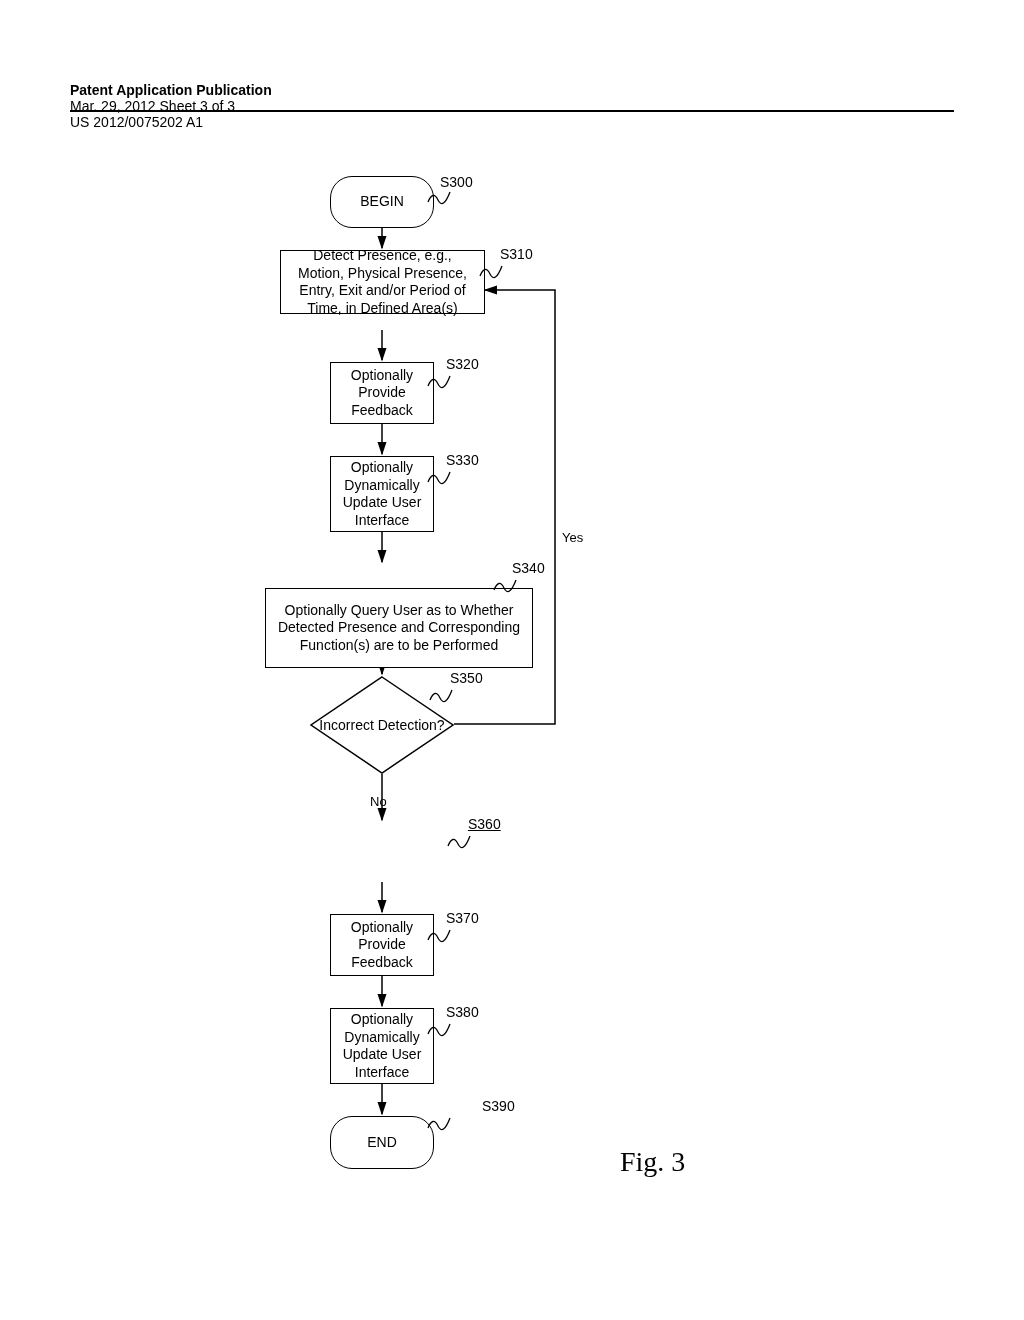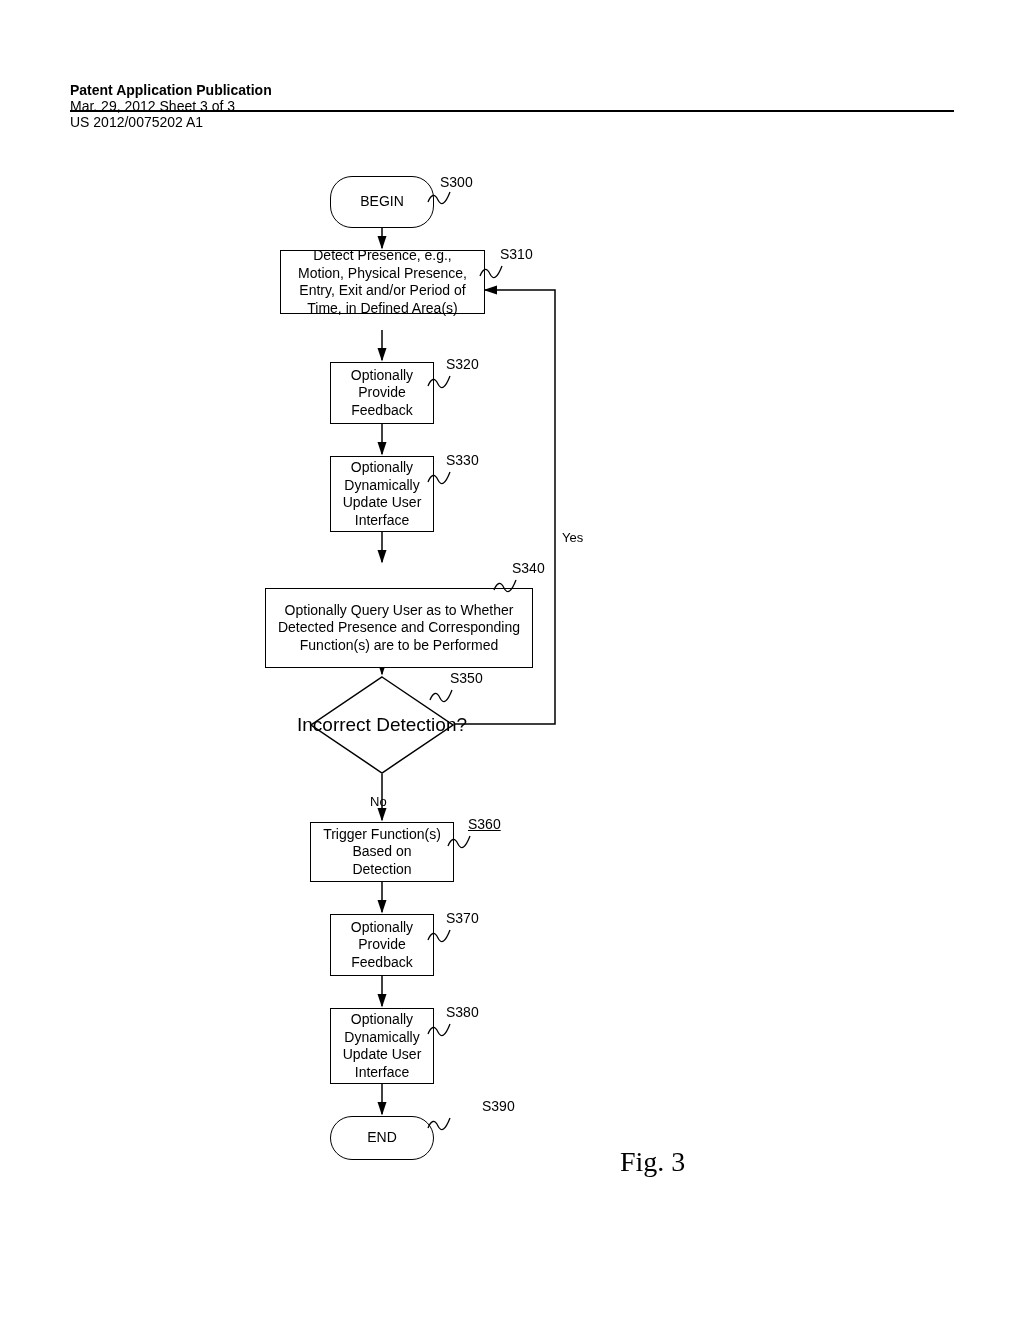--- a/index.html
+++ b/index.html
@@ -67,21 +67,21 @@
     width: 100%;
     height: 100%;
     position: absolute;
     top: 0; left: 0;
   }
   .decision .label {
     position: absolute;
     top: 50%;
     left: 50%;
     transform: translate(-50%, -50%);
-    font-size: 19px;
+    font-size: 14px;
     line-height: 1.2;
     white-space: nowrap;
   }
 
   .slabel {
     position: absolute;
     font-size: 14px;
   }
   .edgelabel {
     position: absolute;
@@ -193,23 +193,20 @@
     <div class="label" style="text-align:center;">Incorrect Detection?</div>
   </div>
   <div class="slabel" style="left:450px; top:500px;">S350</div>
   <svg class="squiggle" style="left:428px; top:516px;">
     <path d="M2,14 Q7,2 12,12 Q17,22 24,4" stroke="#000" stroke-width="1.3" fill="none"></path>
   </svg>
 
   <div class="edgelabel" style="left:370px; top:624px;">No</div>
   <div class="edgelabel" style="left:562px; top:360px;">Yes</div>
 
-  <div class="node process" style="left:310px; top:652px; width:144px; height:60px;">
-    <span>Trigger Function(s) Based on Detection</span>
-  </div>
   <div class="slabel" style="left:468px; top:646px;text-decoration:underline;">S360</div>
   <svg class="squiggle" style="left:446px; top:662px;">
     <path d="M2,14 Q7,2 12,12 Q17,22 24,4" stroke="#000" stroke-width="1.3" fill="none"></path>
   </svg>
 
   <div class="node process" style="left:330px; top:744px; width:104px; height:62px;">
     <span>Optionally Provide Feedback</span>
   </div>
   <div class="slabel" style="left:446px; top:740px;">S370</div>
   <svg class="squiggle" style="left:426px; top:756px;">
@@ -217,21 +214,21 @@
   </svg>
 
   <div class="node process" style="left:330px; top:838px; width:104px; height:76px;">
     <span>Optionally Dynamically Update User Interface</span>
   </div>
   <div class="slabel" style="left:446px; top:834px;">S380</div>
   <svg class="squiggle" style="left:426px; top:850px;">
     <path d="M2,14 Q7,2 12,12 Q17,22 24,4" stroke="#000" stroke-width="1.3" fill="none"></path>
   </svg>
 
-  <div class="node terminator" style="left:330px; top:946px; width:104px; height:44px;">
+  <div class="node terminator" style="left:330px; top:946px; width:104px; height:53px;">
     <span>END</span>
   </div>
   <div class="slabel" style="left:446px; top:928px;margin-left:36px;">S390</div>
   <svg class="squiggle" style="left:426px; top:944px;">
     <path d="M2,14 Q7,2 12,12 Q17,22 24,4" stroke="#000" stroke-width="1.3" fill="none"></path>
   </svg>
 
   <div class="fig-caption" style="left:620px; top:976px;">Fig. 3</div>
 
 </div>

